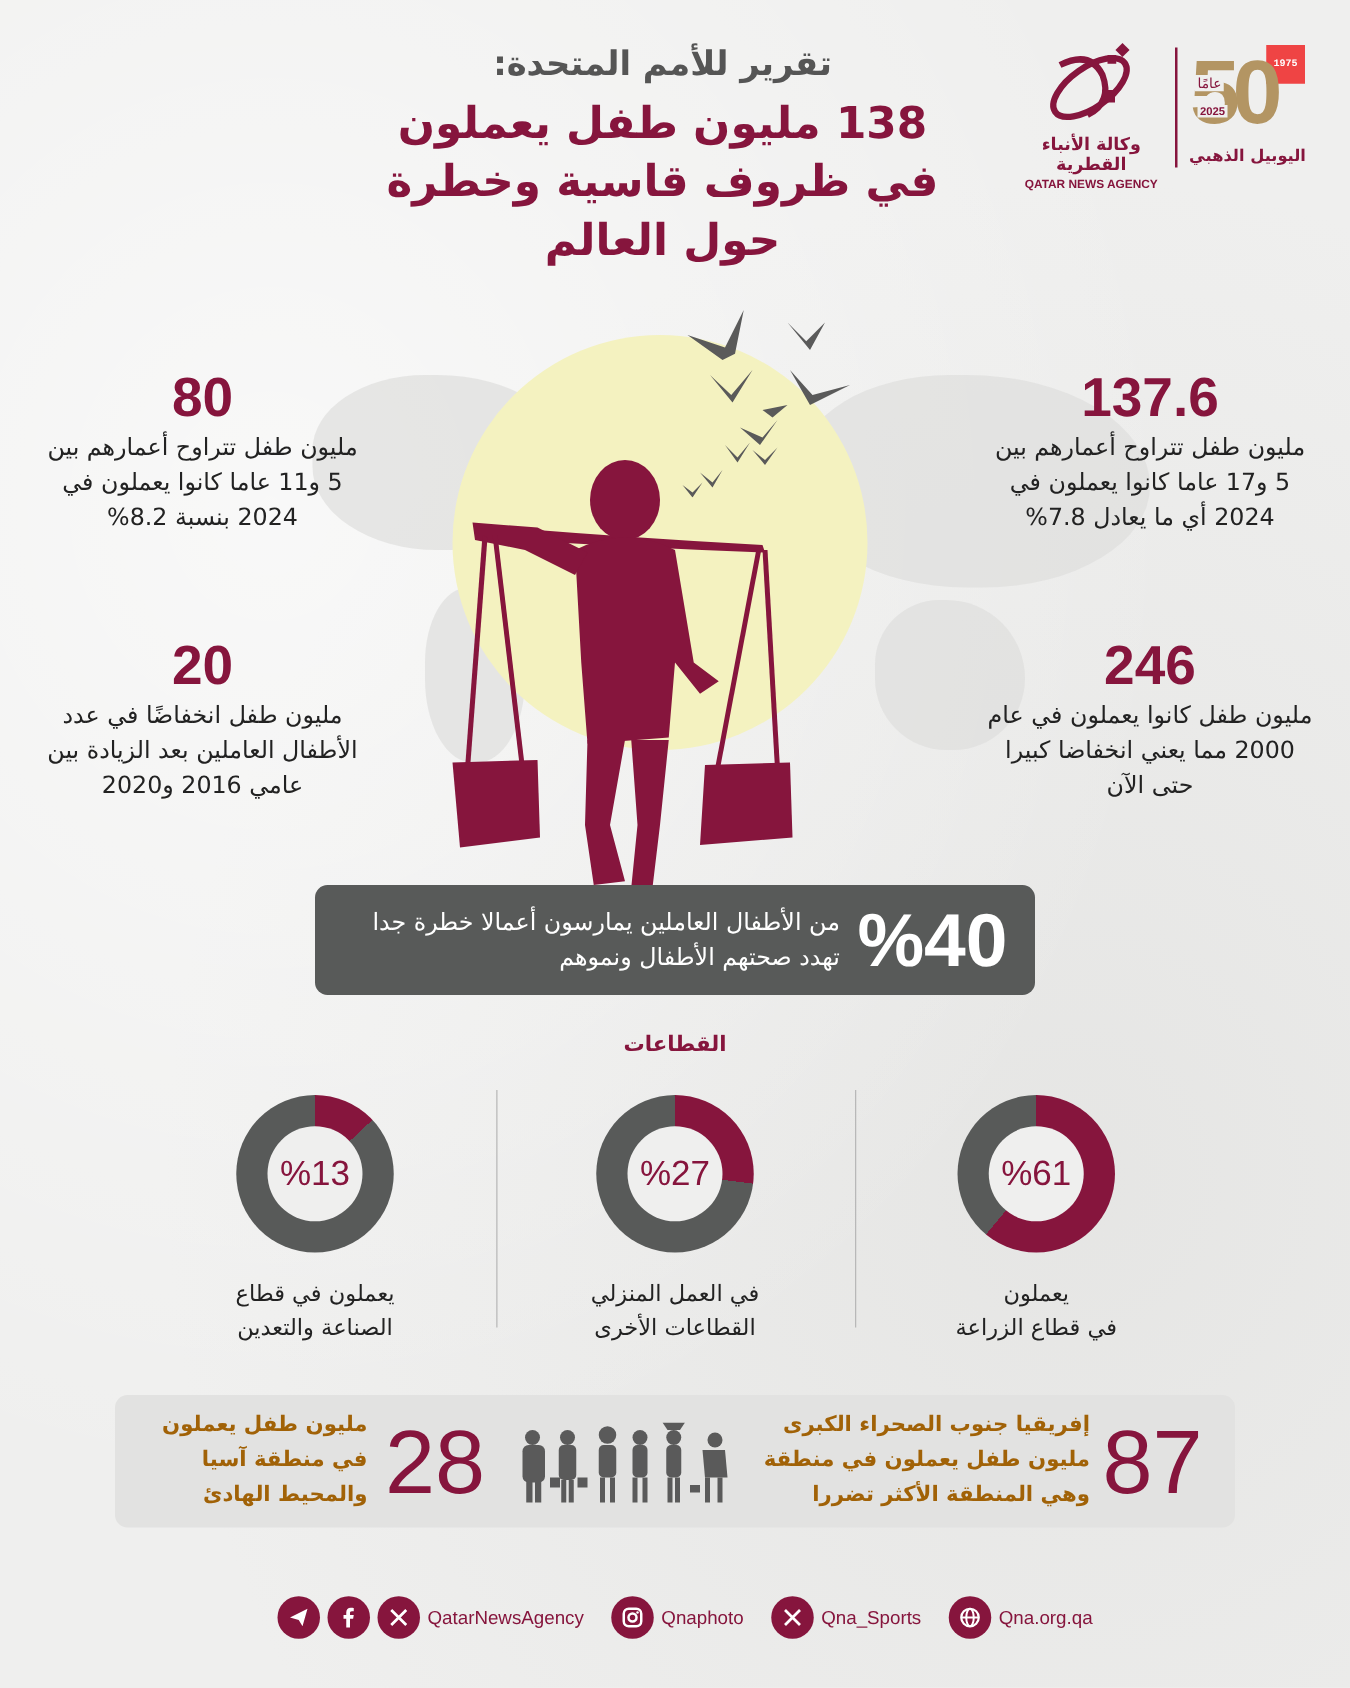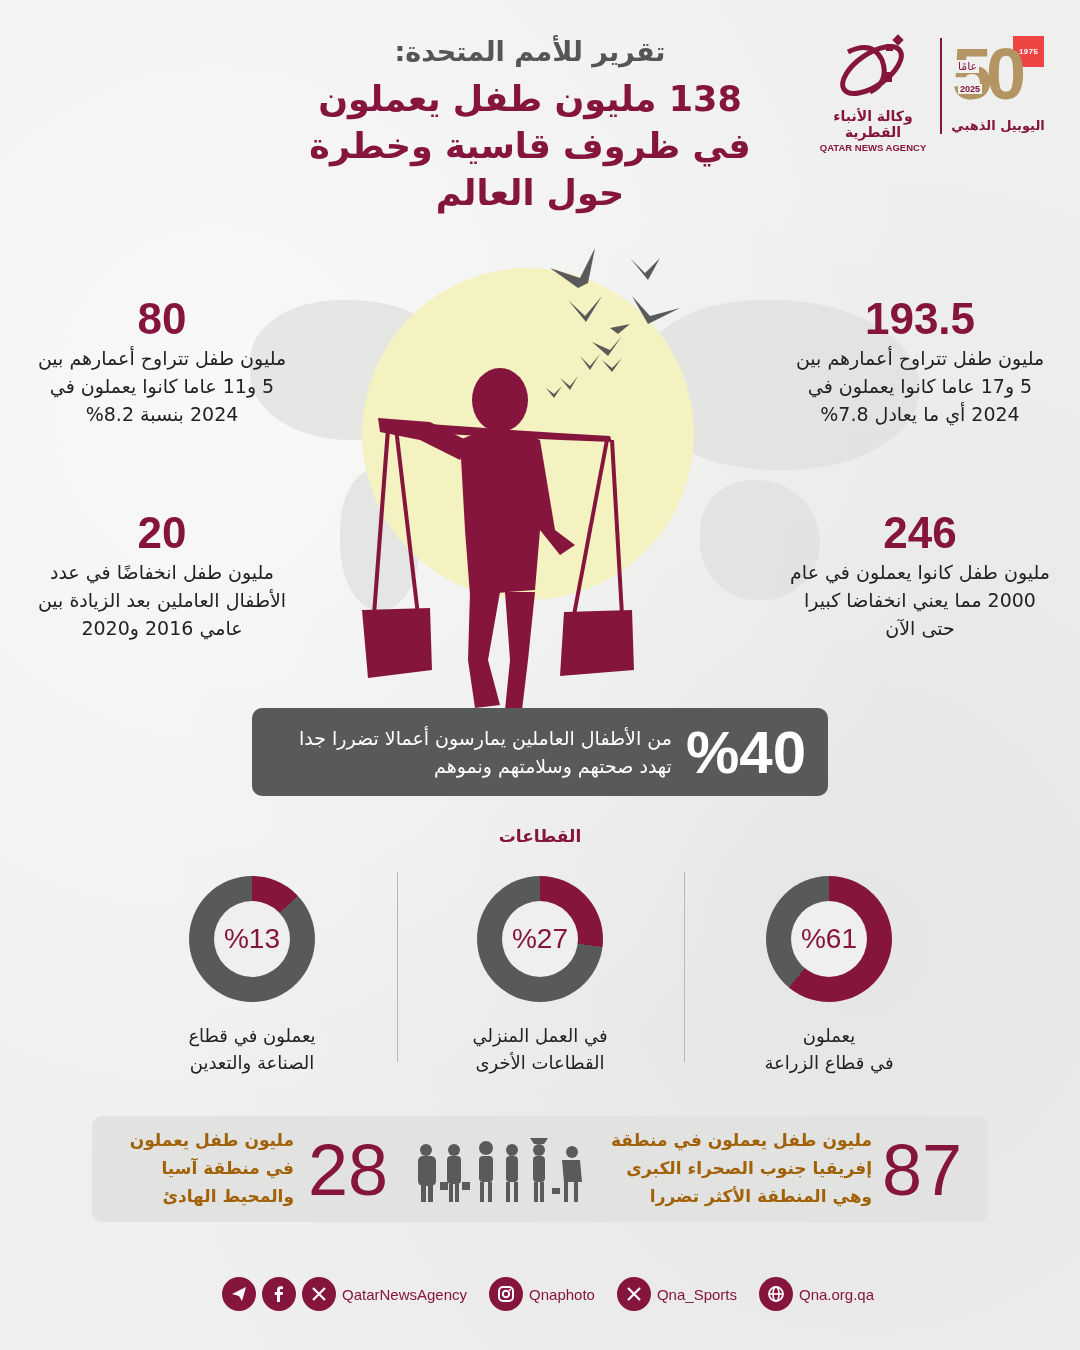--- a/index.html
+++ b/index.html
@@ -131,39 +131,39 @@
 
     <path d="M255 80 L222 255 L226 255 L259 80 Z"></path>
     <path d="M260 80 L270 255 L274 255 L264 80 Z"></path>
 
     <path d="M12 250 L80 248 L82 310 L18 318 Z"></path>
     <path d="M214 252 L282 250 L284 310 L210 316 Z"></path>
   </g>
 </svg>
 
 <div class="stat" style="left:790px;top:294px;">
-  <div class="num">193.5</div>
+  <div class="num">137.6</div>
   <div class="desc">مليون طفل تتراوح أعمارهم بين 5 و17 عاما كانوا يعملون في 2024 أي ما يعادل 7.8%</div>
 </div>
 <div class="stat" style="left:32px;top:294px;">
   <div class="num">80</div>
   <div class="desc">مليون طفل تتراوح أعمارهم بين 5 و11 عاما كانوا يعملون في 2024 بنسبة 8.2%</div>
 </div>
 <div class="stat" style="left:790px;top:508px;">
   <div class="num">246</div>
   <div class="desc">مليون طفل كانوا يعملون في عام 2000 مما يعني انخفاضا كبيرا حتى الآن</div>
 </div>
 <div class="stat" style="left:32px;top:508px;">
   <div class="num">20</div>
   <div class="desc">مليون طفل انخفاضًا في عدد الأطفال العاملين بعد الزيادة بين عامي 2016 و2020</div>
 </div>
 
 <div id="banner" class="abs">
   <div id="banner-pct">%40</div>
-  <div id="banner-text">من الأطفال العاملين يمارسون أعمالا تضررا جدا تهدد صحتهم وسلامتهم ونموهم</div>
+  <div id="banner-text">من الأطفال العاملين يمارسون أعمالا خطرة جدا تهدد صحتهم الأطفال ونموهم</div>
 </div>
 
 <div id="sectors-title" class="abs">القطاعات</div>
 
 <div class="sector" style="left:729px;top:876px;">
   <div class="donut" style="background:conic-gradient(#86153d 0 61%, #585a59 61% 100%);">
     <div class="hole">
         <span class="pct">%61</span>
       </div>
   </div>
@@ -195,22 +195,22 @@
   </div>
   <div class="label">
     <div>يعملون في قطاع</div>
     <div>الصناعة والتعدين</div>
   </div>
 </div>
 
 <div id="regions" class="abs"></div>
 <div class="region-num" style="left:882px;top:1130px;">87</div>
 <div class="region-text" style="left:600px;top:1126px;width:272px;">
+  <div>إفريقيا جنوب الصحراء الكبرى</div>
   <div>مليون طفل يعملون في منطقة</div>
-  <div>إفريقيا جنوب الصحراء الكبرى</div>
   <div>وهي المنطقة الأكثر تضررا</div>
 </div>
 <svg id="children-silhouettes" class="abs" viewBox="0 0 180 66">
   <g fill="#5a5a5a">
     <circle cx="14" cy="12" r="6"></circle>
       <rect x="6" y="18" width="18" height="30" rx="5"></rect>
       <rect x="9" y="46" width="5" height="18"></rect>
       <rect x="16" y="46" width="5" height="18"></rect>
     <circle cx="42" cy="12" r="6"></circle>
       <rect x="35" y="18" width="14" height="28" rx="4"></rect>

